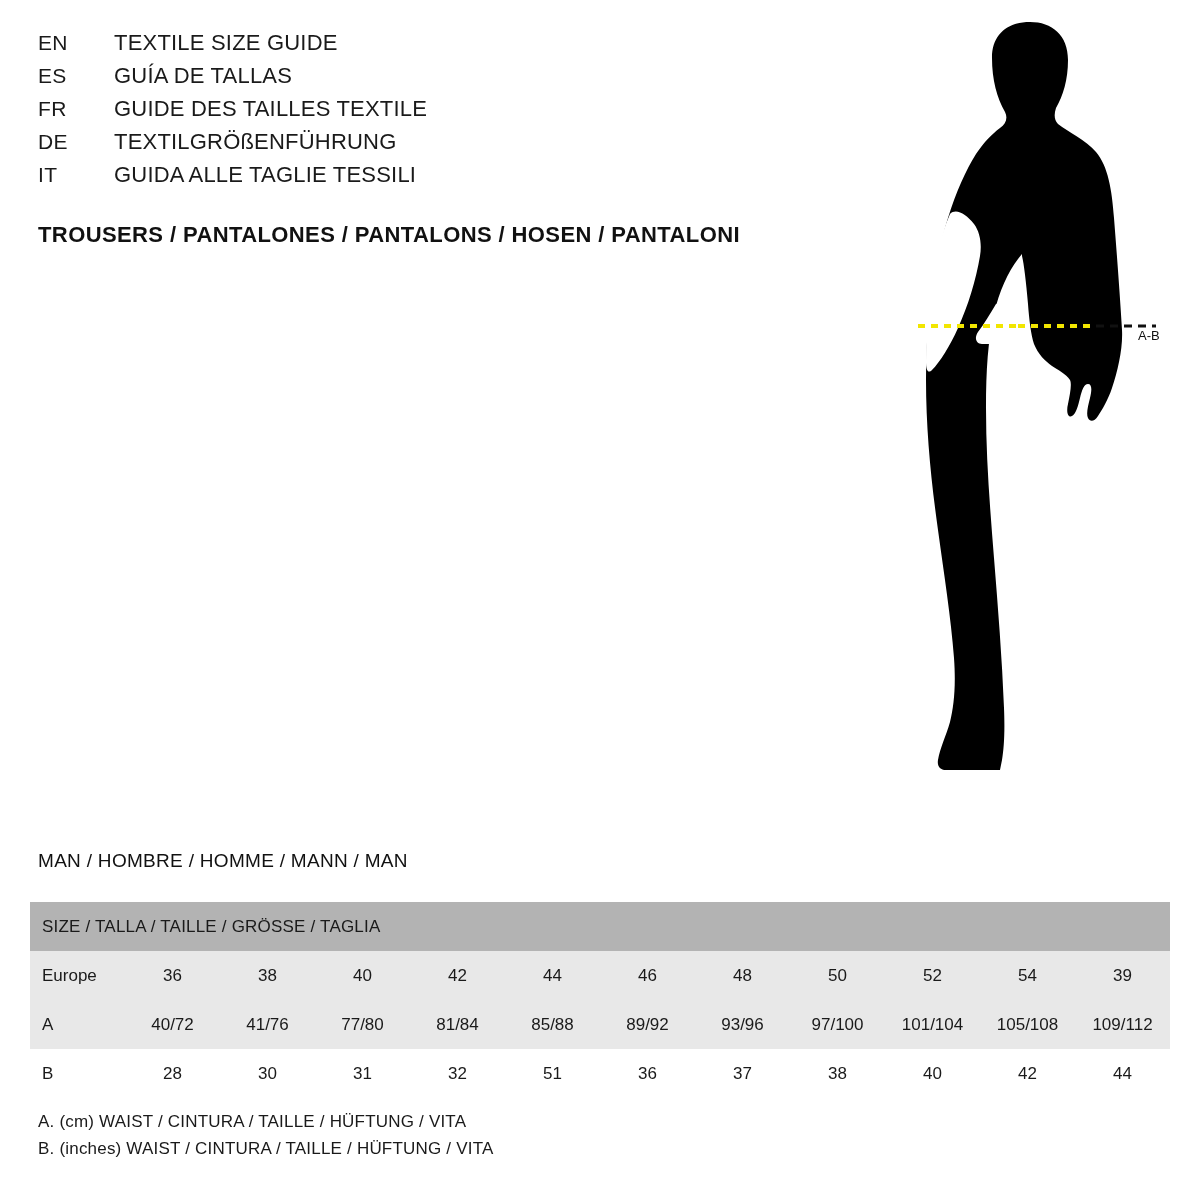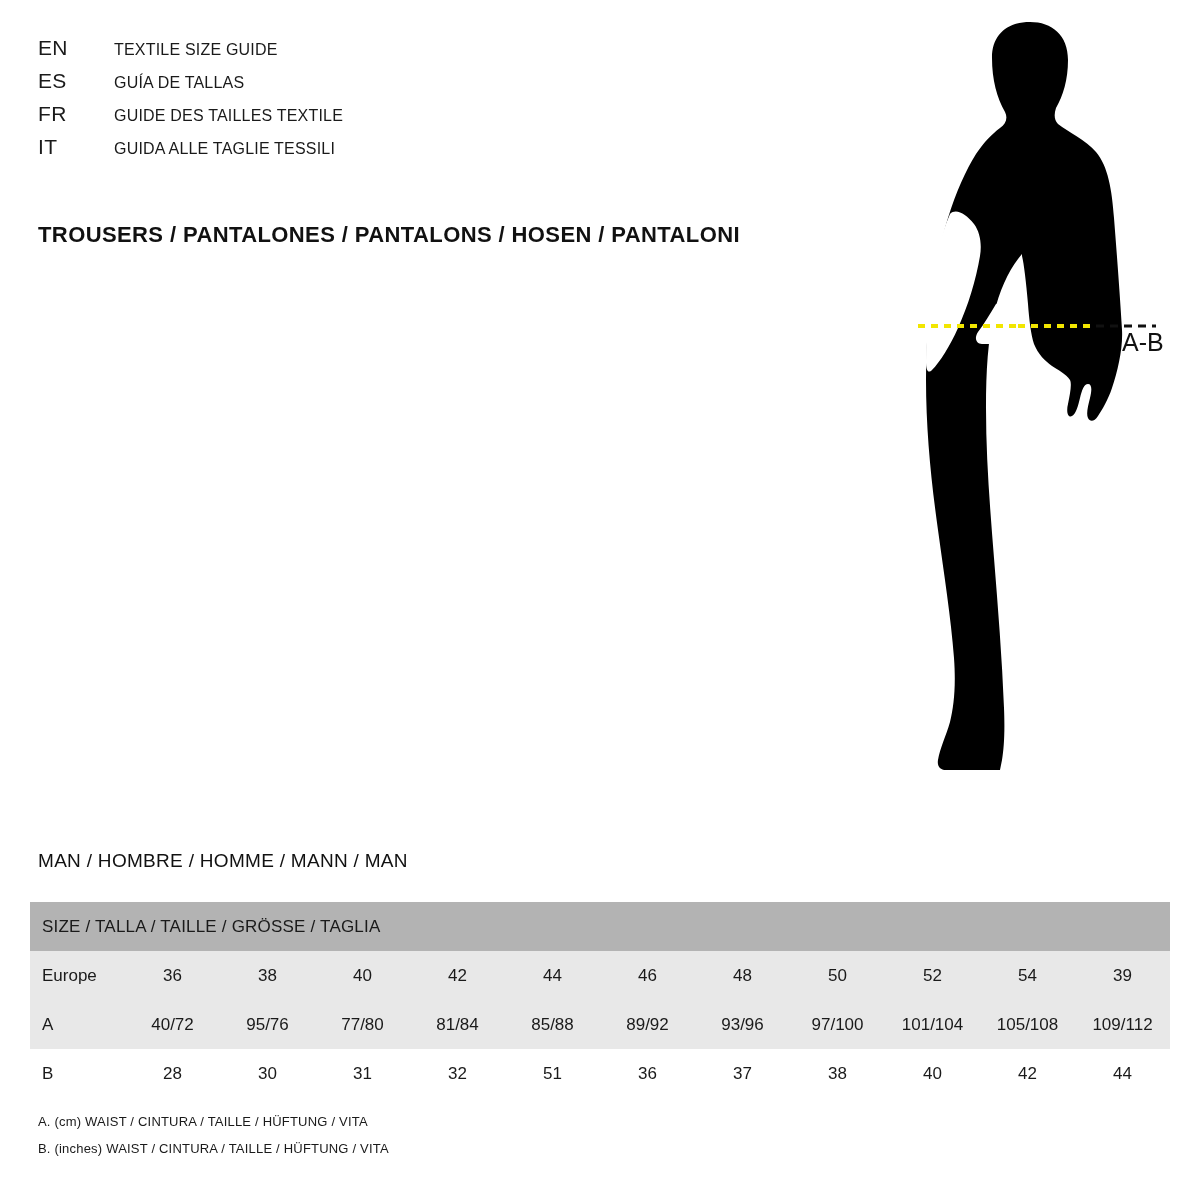--- a/index.html
+++ b/index.html
@@ -13,36 +13,36 @@
     position: relative;
     font-family: "Liberation Sans", sans-serif;
     color: #1a1a1a;
     overflow: hidden;
   }
 
   
   .lang-block {
     position: absolute;
     left: 38px;
-    top: 36px;
+    top: 30px;
     width: 760px;
   }
   .lang-row {
     display: flex;
     align-items: baseline;
     height: 33px;
   }
   .lang-code {
     width: 76px;
     font-size: 21px;
     letter-spacing: 0.3px;
     color: #1a1a1a;
   }
   .lang-text {
-    font-size: 16px;
+    font-size: 22px;
     letter-spacing: 0.2px;
     color: #1a1a1a;
   }
   .garment-line {
     position: absolute;
     left: 38px;
     top: 222px;
     font-size: 22px;
     font-weight: bold;
     letter-spacing: 0.4px;
@@ -57,22 +57,23 @@
     width: 400px;
     height: 790px;
   }
   .figure-wrap svg {
     display: block;
   }
   .ab-label {
     position: absolute;
     left: 322px;
     top: 310px;
-    font-size: 25px;
+    font-size: 13px;
     color: #111111;
+    padding-left: 16px;
   }
 
   
   .section-title {
     position: absolute;
     left: 38px;
     top: 850px;
     font-size: 19px;
     font-weight: normal;
     letter-spacing: 0.3px;
@@ -115,41 +116,45 @@
     text-align: left;
     padding-left: 12px;
   }
 
   .footnotes {
     position: absolute;
     left: 38px;
     top: 1108px;
   }
   .footnote {
-    font-size: 13px;
+    font-size: 17px;
     line-height: 27px;
     color: #1a1a1a;
     letter-spacing: 0.2px;
   }
 </style>
 </head>
 <body>
 
 <div class="lang-block">
   <div class="lang-row">
     <span class="lang-code">EN</span>
     <span class="lang-text">TEXTILE SIZE GUIDE</span>
   </div>
   <div class="lang-row">
     <span class="lang-code">ES</span>
     <span class="lang-text">GUÍA DE TALLAS</span>
   </div>
   <div class="lang-row">
     <span class="lang-code">FR</span>
     <span class="lang-text">GUIDE DES TAILLES TEXTILE</span>
+  </div>
+  <div class="lang-row">
+    <span class="lang-code">DE</span>
+    <span class="lang-text">TEXTILGRÖßENFÜHRUNG</span>
   </div>
   <div class="lang-row">
     <span class="lang-code">IT</span>
     <span class="lang-text">GUIDA ALLE TAGLIE TESSILI</span>
   </div>
 </div>
 
 <div class="garment-line">TROUSERS / PANTALONES / PANTALONS / HOSEN / PANTALONI</div>
 
 <div class="figure-wrap">
@@ -238,21 +243,21 @@
       <td>46</td>
       <td>48</td>
       <td>50</td>
       <td>52</td>
       <td>54</td>
       <td>39</td>
     </tr>
     <tr class="row-alt">
       <td class="label-cell">A</td>
       <td>40/72</td>
-      <td>95/76</td>
+      <td>41/76</td>
       <td>77/80</td>
       <td>81/84</td>
       <td>85/88</td>
       <td>89/92</td>
       <td>93/96</td>
       <td>97/100</td>
       <td>101/104</td>
       <td>105/108</td>
       <td>109/112</td>
     </tr>

